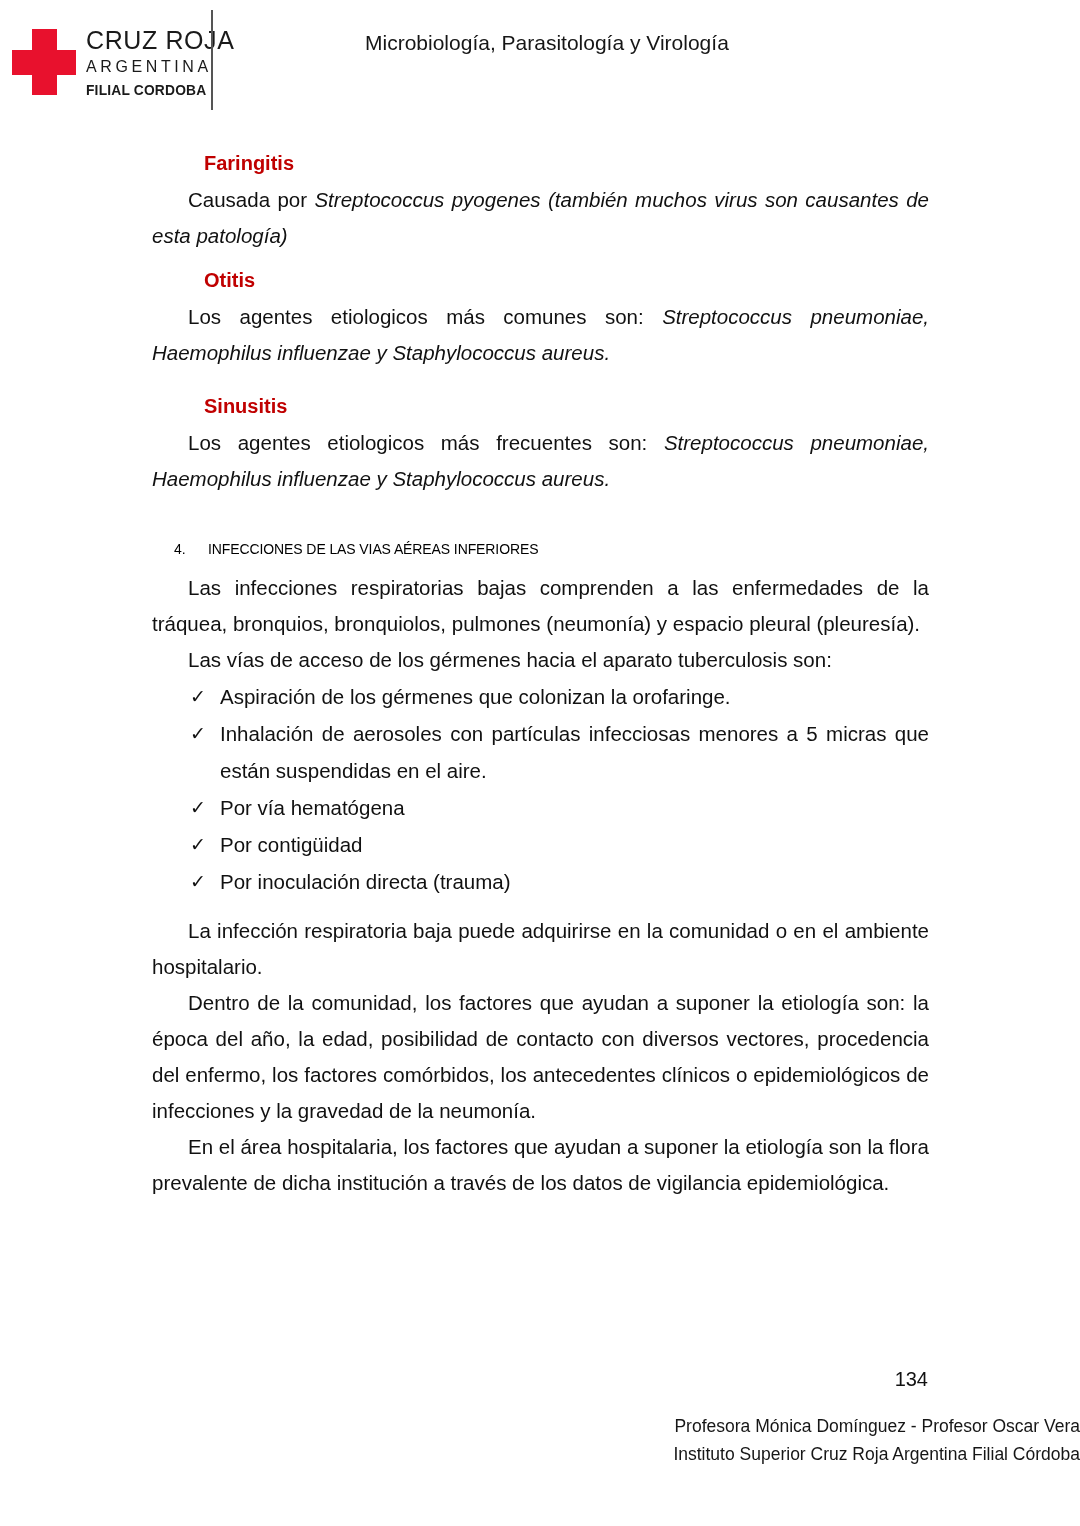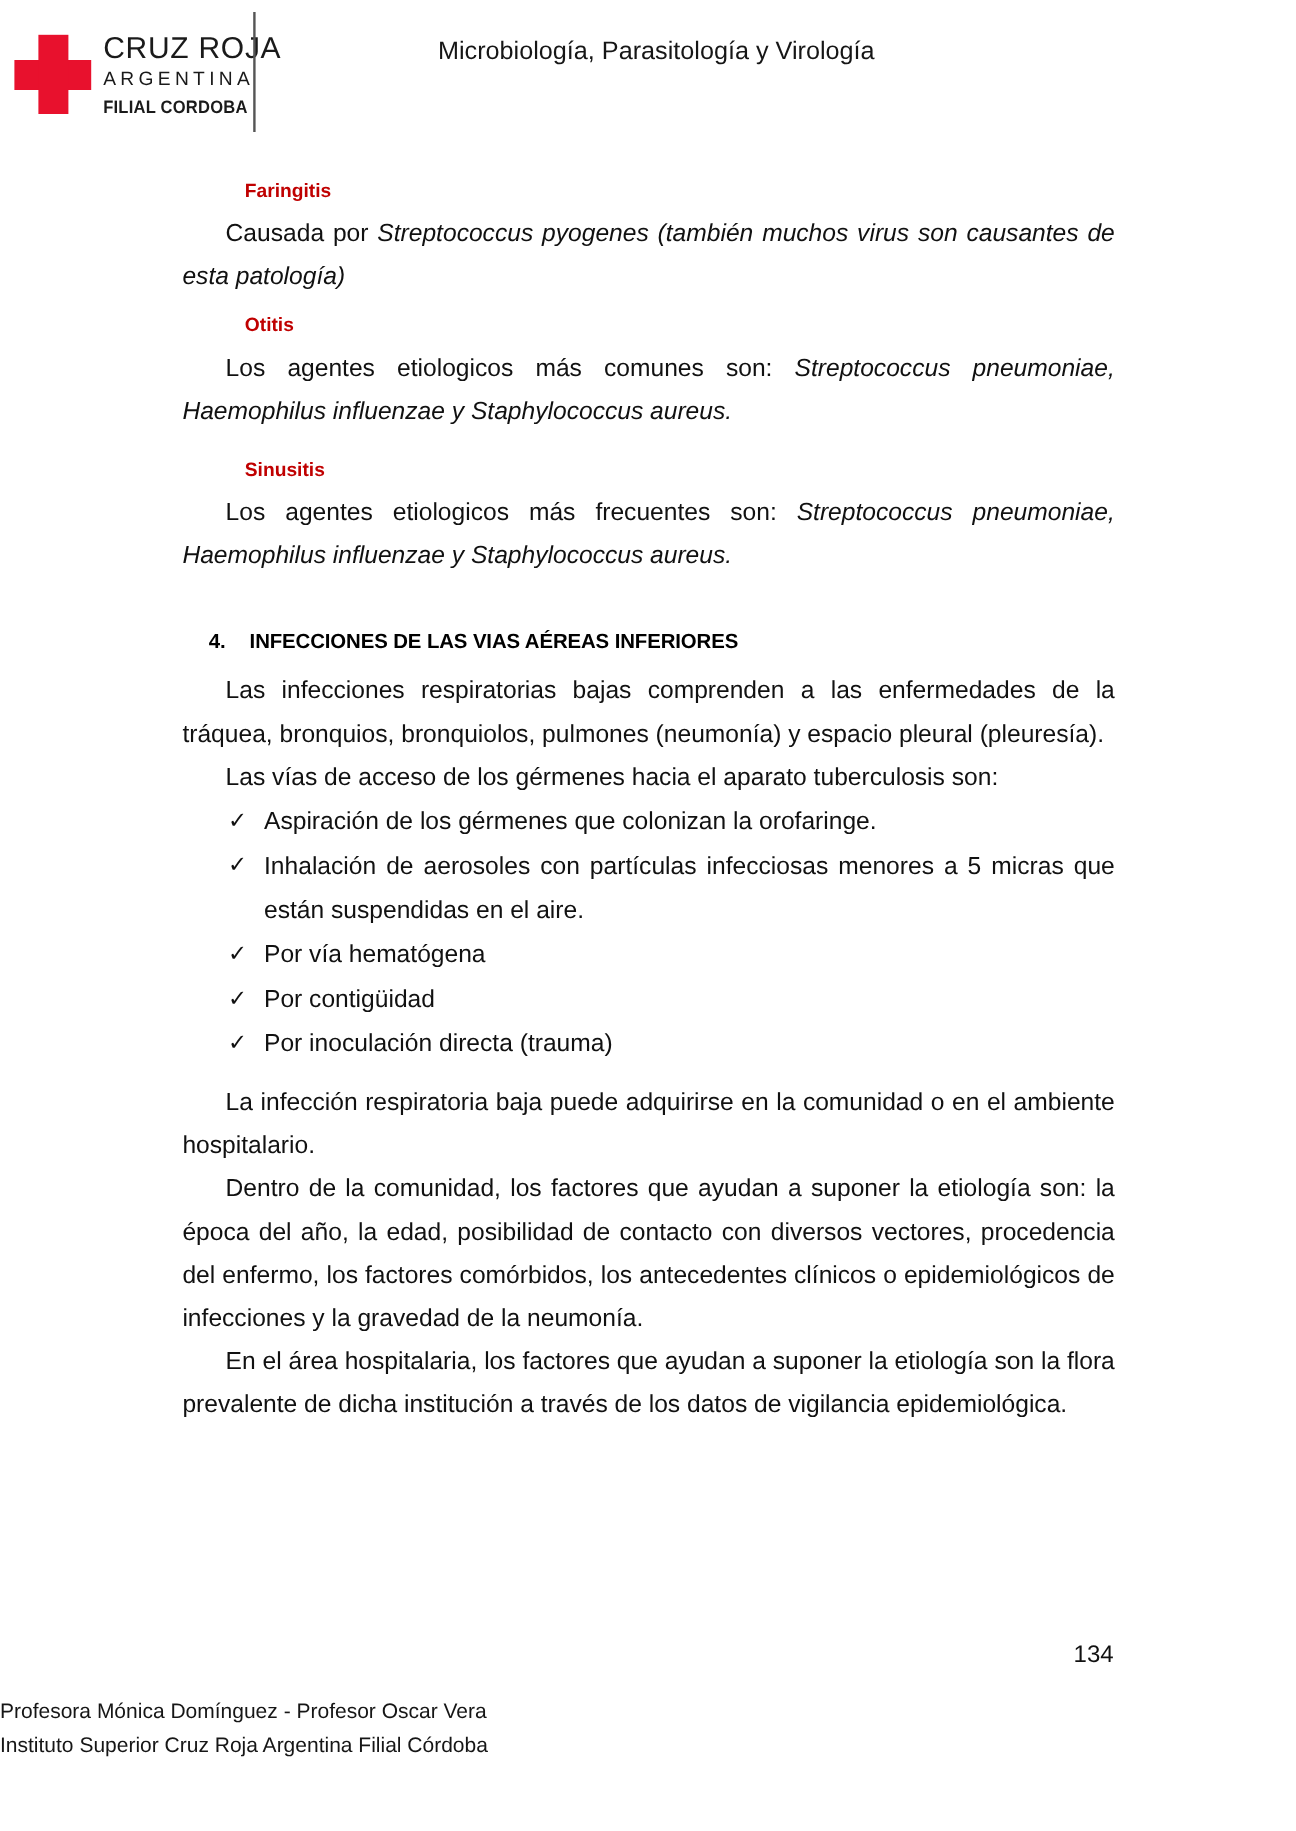--- a/index.html
+++ b/index.html
@@ -109,21 +109,21 @@
   
   .content {
     position: absolute;
     left: 152px;
     top: 150px;
     width: 777px;
   }
   .sub-head {
     color: #C00000;
     font-weight: bold;
-    font-size: 16px;
+    font-size: 20px;
     margin: 0 0 6px 52px;
     line-height: 1.3;
   }
   p.body {
     margin: 0;
     font-size: 20.5px;
     line-height: 36px;
     text-align: justify;
     text-justify: inter-word;
     color: #111111;
@@ -133,22 +133,22 @@
   }
   p.body i, span.ital {
     font-style: italic;
   }
   .gap-sm { height: 13px; }
   .gap-md { height: 22px; }
   .gap-lg { height: 44px; }
 
   .section-head {
     margin: 0 0 0 22px;
-    font-size: 17px;
-    font-weight: bold;
+    font-size: 14px;
+    font-weight: normal;
     letter-spacing: -0.1px;
     white-space: nowrap;
   }
   .section-head .num {
     display: inline-block;
     width: 34px;
   }
 
   ul.check-list {
     list-style: none;
@@ -178,21 +178,21 @@
     top: 1368px;
     font-size: 20px;
     color: #111;
     text-align: center;
   }
   .footer {
     position: absolute;
     left: 0;
     top: 1412px;
     width: 1080px;
-    text-align: left;
+    text-align: right;
     font-size: 17.5px;
     line-height: 28px;
     color: #161616;
   }
 </style>
 </head>
 <body>
 
 <div class="page-header">
 

